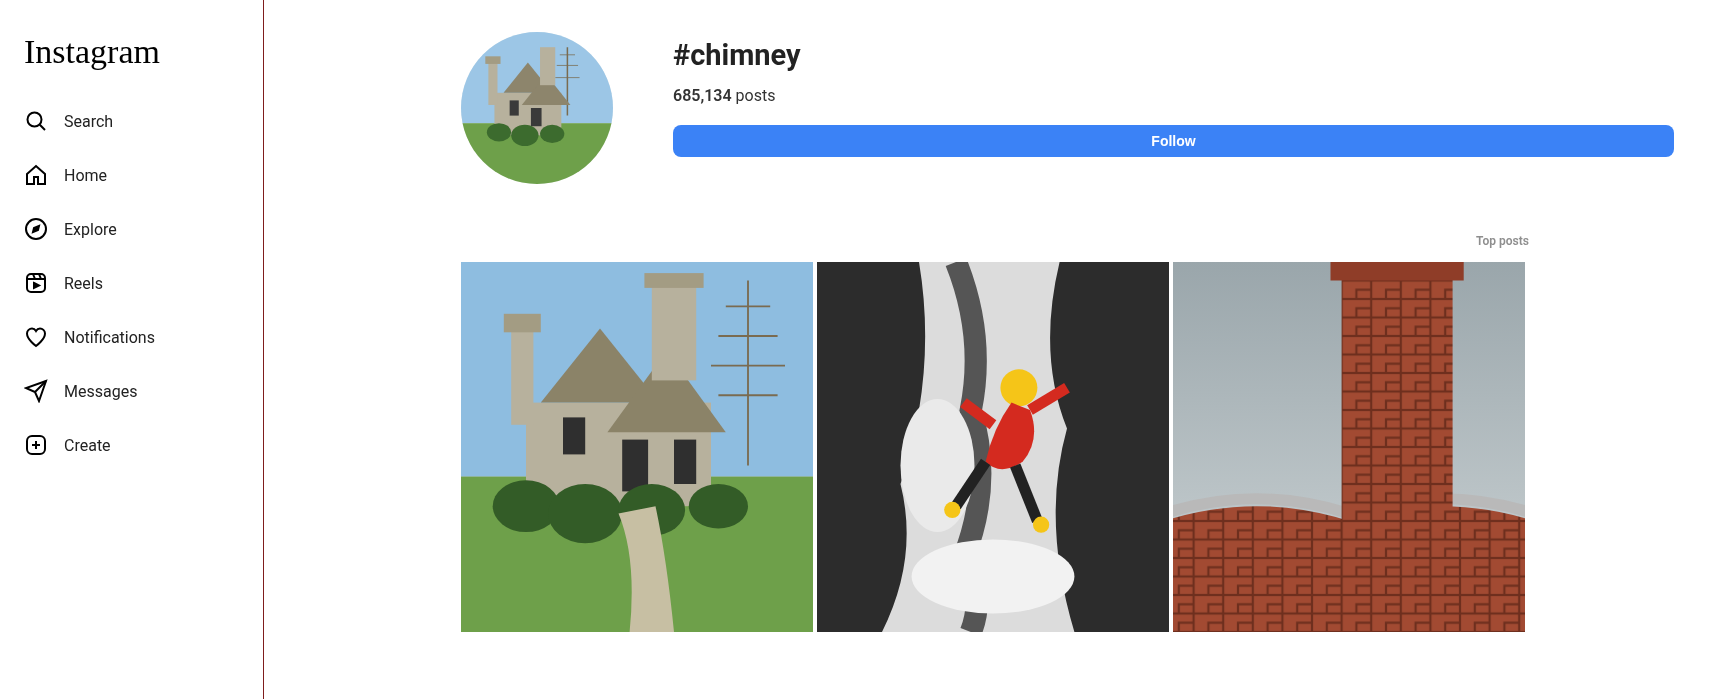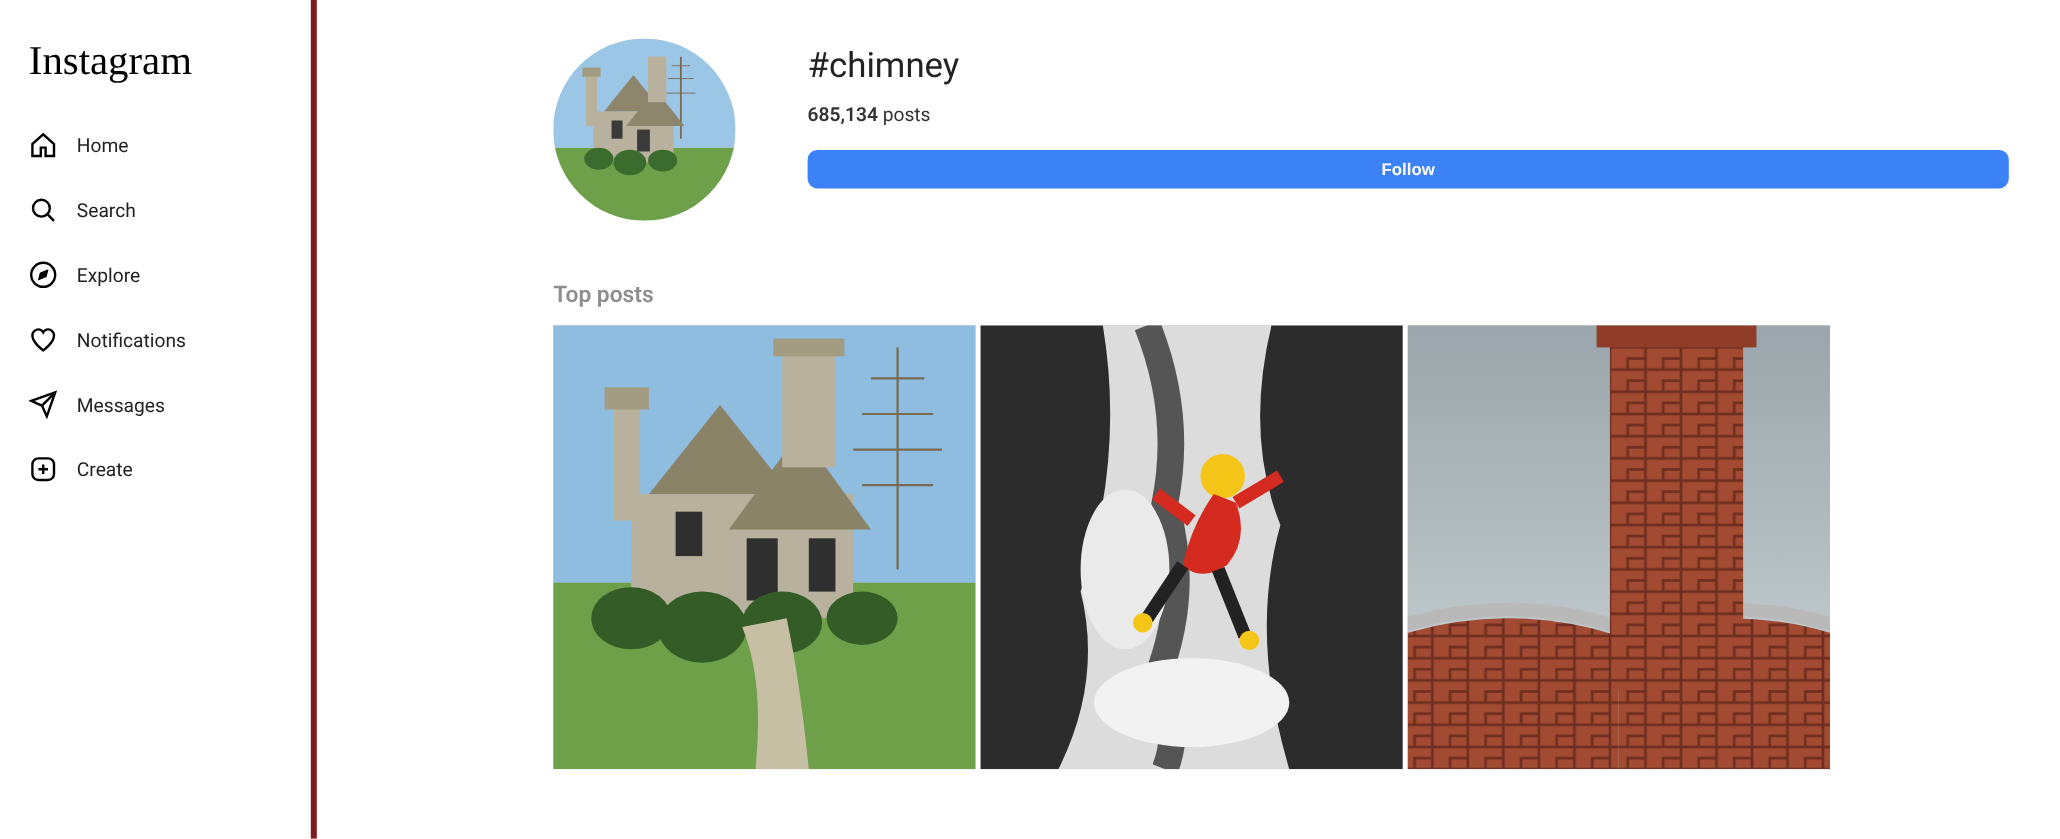--- a/index.html
+++ b/index.html
@@ -12,21 +12,21 @@
     overflow: hidden;
     position: relative;
   }
   
   .sidebar {
     position: absolute;
     left: 0;
     top: 0;
     width: 264px;
     height: 699px;
-    border-right: 5px solid #7f1d1d;
+    border-right: 1px solid #7f1d1d;
     padding: 8px 12px 20px 12px;
   }
   .logo {
     font-family: "Brush Script MT", cursive;
     font-size: 34px;
     font-weight: 500;
     padding: 25px 12px 18px 12px;
     letter-spacing: 0;
   }
   .nav { display: flex; flex-direction: column; gap: 6px; margin-top: 8px; }
@@ -52,77 +52,87 @@
   }
   .wrap { width: 1068px; margin-left: 197px; }
   .header { display: flex; align-items: flex-start; gap: 60px; margin-bottom: 50px; }
   .avatar-wrap { width: 180px; display: flex; justify-content: center; }
   .avatar {
     width: 152px; height: 152px; border-radius: 50%; overflow: hidden;
     background: #e9f0ef;
   }
   .avatar svg { width: 100%; height: 100%; display: block; }
   .hdr-right { flex: 1; padding-top: 6px; }
-  .tag-title { font-size: 29px; font-weight: 400; color: #222; }
+  .tag-title { font-size: 29px; font-weight: 700; color: #222; }
   .posts-count { margin-top: 14px; font-size: 16px; color: #333; }
   .posts-count b { font-weight: 600; }
   .follow-btn {
     display: block;
     margin-top: 20px;
     width: 1001px;
     background: #3b82f6;
     color: #fff;
     font-weight: 600;
     font-size: 14px;
     border: none;
     border-radius: 8px;
     padding: 8px 0;
     cursor: pointer;
   }
-  .section-label { font-size: 19px; color: #8e8e8e; font-weight: 600; margin-bottom: 14px; }
+  .section-label { font-size: 12px; color: #8e8e8e; font-weight: 600; margin-bottom: 14px; text-align: right; }
   .grid { display: flex; gap: 4px; }
   .tile { width: 352px; height: 370px; position: relative; overflow: hidden; background: #ccc; cursor: pointer; }
   .tile svg { width: 100%; height: 100%; display: block; }
 </style>
 </head>
 <body>
 
 <nav class="sidebar">
   <div class="logo">Instagram</div>
   <div class="nav">
 
     <div class="nav-item">
       <span class="nav-icon">
         <svg viewBox="0 0 24 24" fill="none" stroke="#000" stroke-width="2">
-            <path d="M3 11 L12 3 L21 11 V21 H14 V14 H10 V21 H3 Z"></path>
-          </svg>
-      </span>
-      <span class="nav-label">Home</span>
-    </div>
-
-    <div class="nav-item">
-      <span class="nav-icon">
-        <svg viewBox="0 0 24 24" fill="none" stroke="#000" stroke-width="2">
             <circle cx="10.5" cy="10.5" r="7"></circle>
             <path d="M21 21 L15.8 15.8"></path>
           </svg>
       </span>
       <span class="nav-label">Search</span>
     </div>
 
     <div class="nav-item">
       <span class="nav-icon">
         <svg viewBox="0 0 24 24" fill="none" stroke="#000" stroke-width="2">
+            <path d="M3 11 L12 3 L21 11 V21 H14 V14 H10 V21 H3 Z"></path>
+          </svg>
+      </span>
+      <span class="nav-label">Home</span>
+    </div>
+
+    <div class="nav-item">
+      <span class="nav-icon">
+        <svg viewBox="0 0 24 24" fill="none" stroke="#000" stroke-width="2">
             <circle cx="12" cy="12" r="10"></circle>
             <path d="M15 9 L10 11 L9 15 L14 13 Z" fill="#000"></path>
           </svg>
       </span>
       <span class="nav-label">Explore</span>
     </div>
 
+    <div class="nav-item">
+      <span class="nav-icon">
+        <svg viewBox="0 0 24 24" fill="none" stroke="#000" stroke-width="2">
+            <rect x="3" y="3" width="18" height="18" rx="4"></rect>
+            <path d="M3 8 H21 M9 3 L11 8 M15 3 L17 8"></path>
+            <path d="M10 12 L15 14.5 L10 17 Z" fill="#000"></path>
+          </svg>
+      </span>
+      <span class="nav-label">Reels</span>
+    </div>
 
     <div class="nav-item">
       <span class="nav-icon">
         <svg viewBox="0 0 24 24" fill="none" stroke="#000" stroke-width="2">
             <path d="M12 21 C12 21 3 14.5 3 8.5 C3 5.5 5.5 3.5 8 3.5 C10 3.5 11.3 4.8 12 6 C12.7 4.8 14 3.5 16 3.5 C18.5 3.5 21 5.5 21 8.5 C21 14.5 12 21 12 21 Z"></path>
           </svg>
       </span>
       <span class="nav-label">Notifications</span>
     </div>
 

